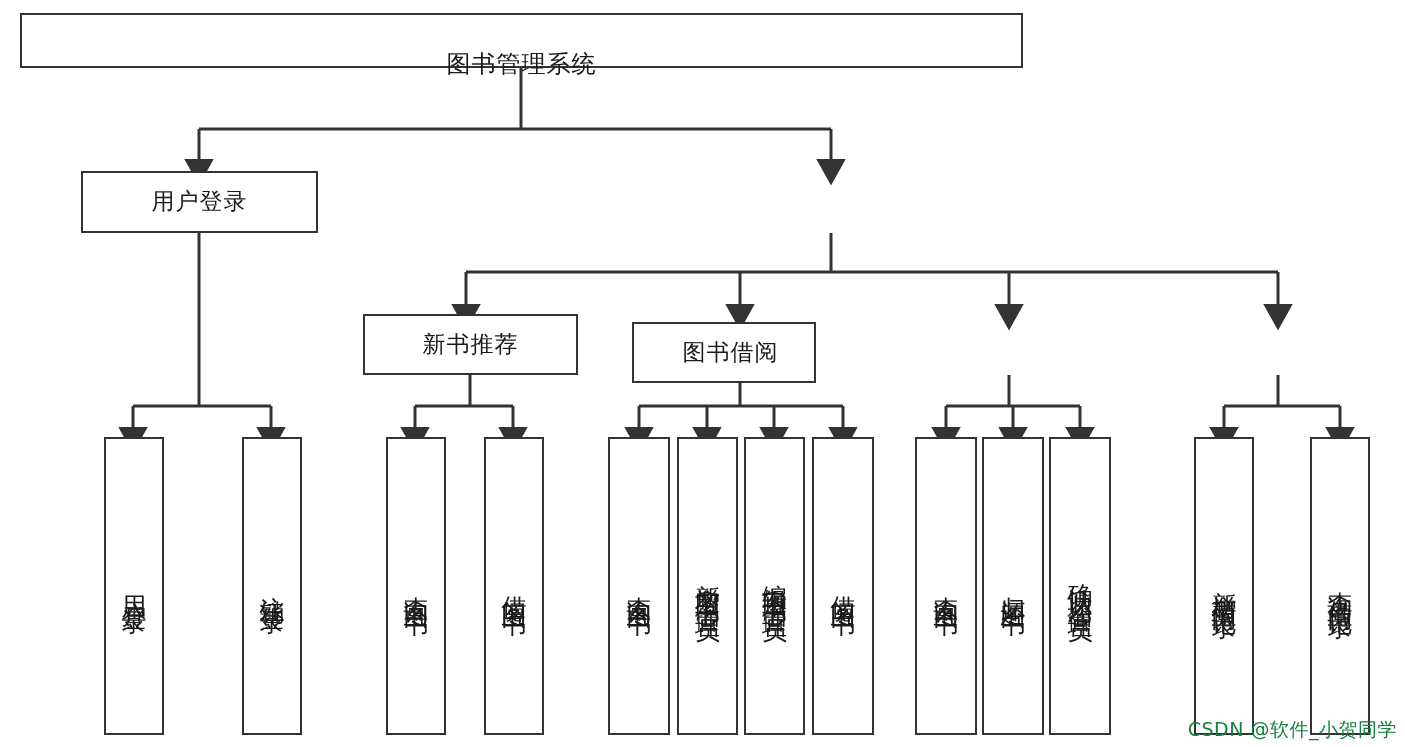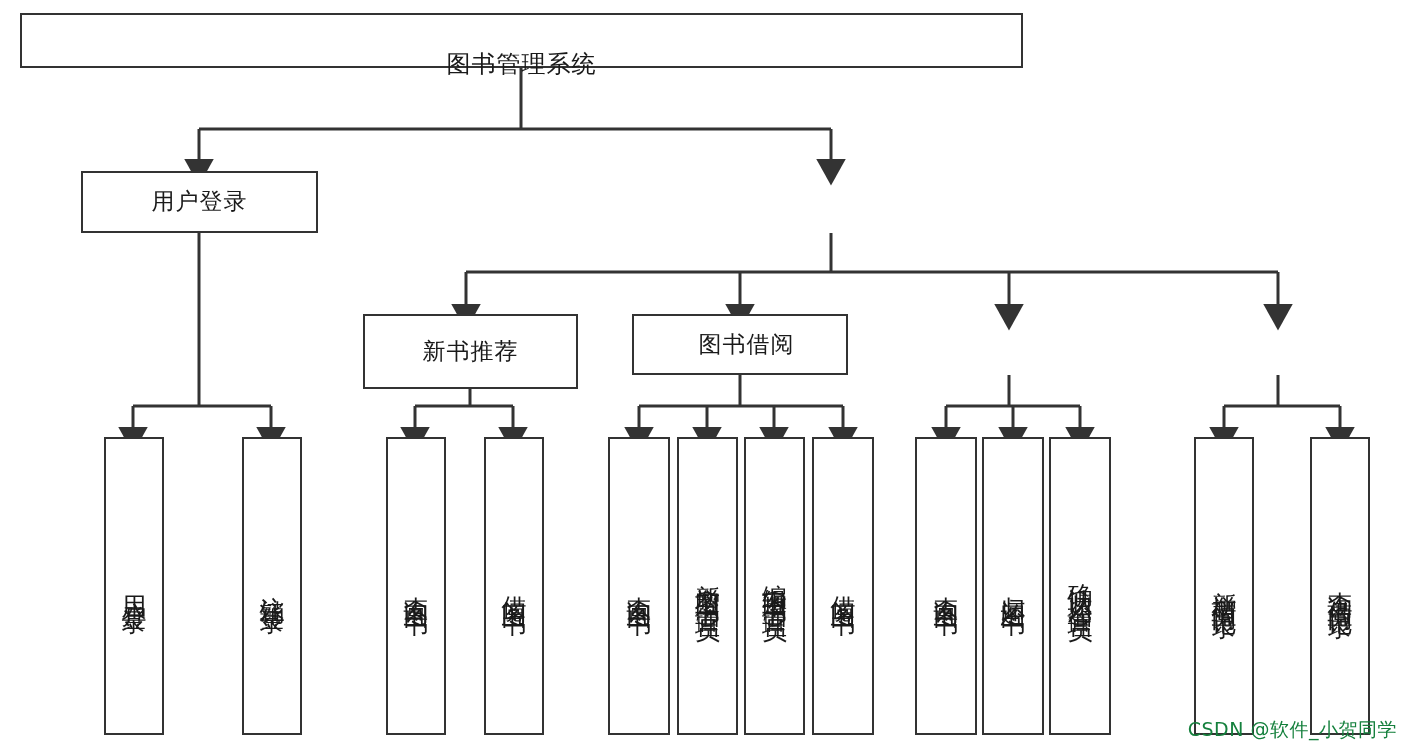--- a/index.html
+++ b/index.html
@@ -132,24 +132,24 @@
   </svg>
 
   <div class="node h root" style="left:20px; top:13px; width:1003px; height:55px;">
     <span class="node-label">图书管理系统</span>
   </div>
 
   <div class="node h" style="left:81px; top:171px; width:237px; height:62px;">
     <span class="node-label">用户登录</span>
   </div>
 
-  <div class="node h" style="left:363px; top:314px; width:215px; height:75px;">
+  <div class="node h" style="left:363px; top:314px; width:215px; height:61px;">
     <span class="node-label">新书推荐</span>
   </div>
-  <div class="node h" style="left:632px; top:314px; width:216px; height:61px;padding-left:13px;">
+  <div class="node h" style="left:632px; top:322px; width:184px; height:61px;padding-left:13px;">
     <span class="node-label">图书借阅</span>
   </div>
 
   <div class="node v" style="left:104px; top:437px; width:60px; height:298px;">
     <span class="node-label">用户登录</span>
   </div>
   <div class="node v" style="left:242px; top:437px; width:60px; height:298px;">
     <span class="node-label">注销登录</span>
   </div>
 

